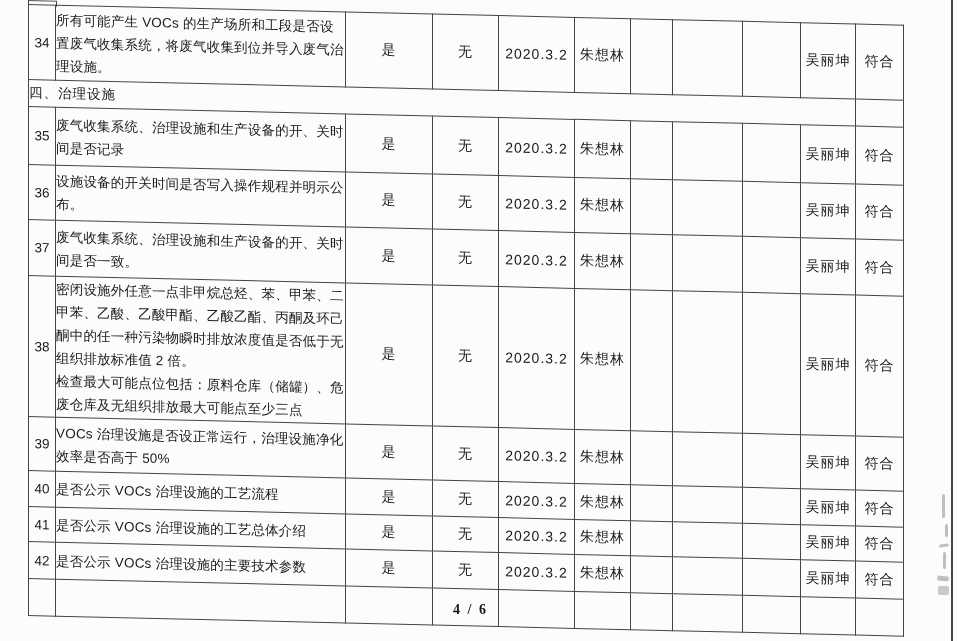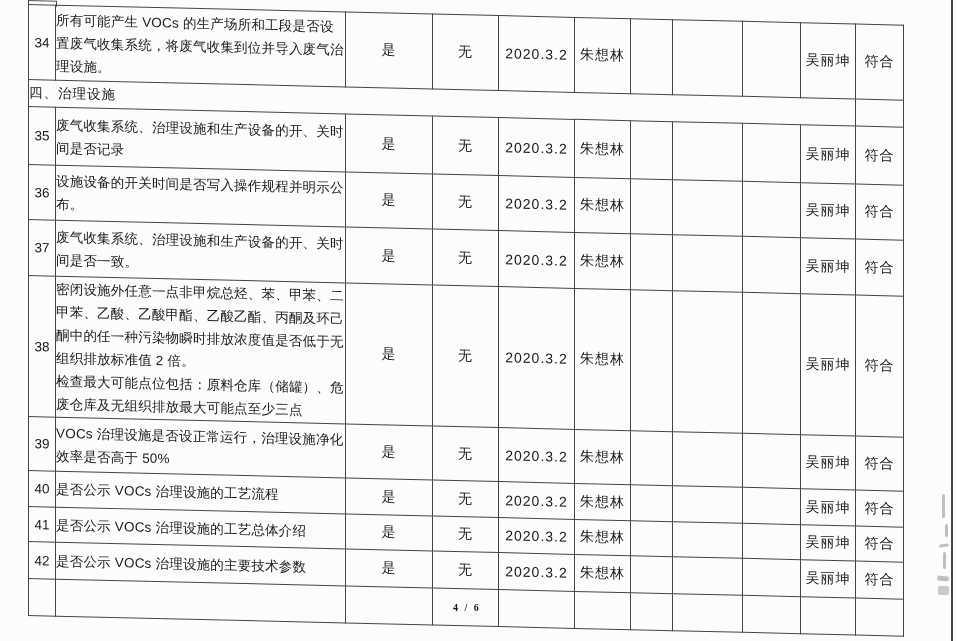--- a/index.html
+++ b/index.html
@@ -55,21 +55,21 @@
   tr.h35 {height:35px;}
   tr.h37 {height:37px;}
   
   .row-remnant{
     position:absolute;left:0px;top:-4px;width:27px;height:5px;
     border-left:1px solid #454545;border-right:1px solid #454545;border-top:1px solid #555;
   }
   .footer{
     position:absolute;left:453px;top:602px;
     font-family:"Liberation Serif","DejaVu Serif",serif;
-    font-weight:bold;font-size:10px;letter-spacing:2px;color:#161616;
+    font-weight:bold;font-size:14px;letter-spacing:2px;color:#161616;
   }
   .edge-line{
     position:absolute;left:951px;top:0;width:2px;height:641px;
     background:#474747;
   }
   .artifact{position:absolute;left:934px;top:492px;width:22px;height:120px;}
   .artifact span{
     position:absolute;display:block;background:#8f8f8f;opacity:.55;
     border-radius:2px;filter:blur(0.6px);
   }

